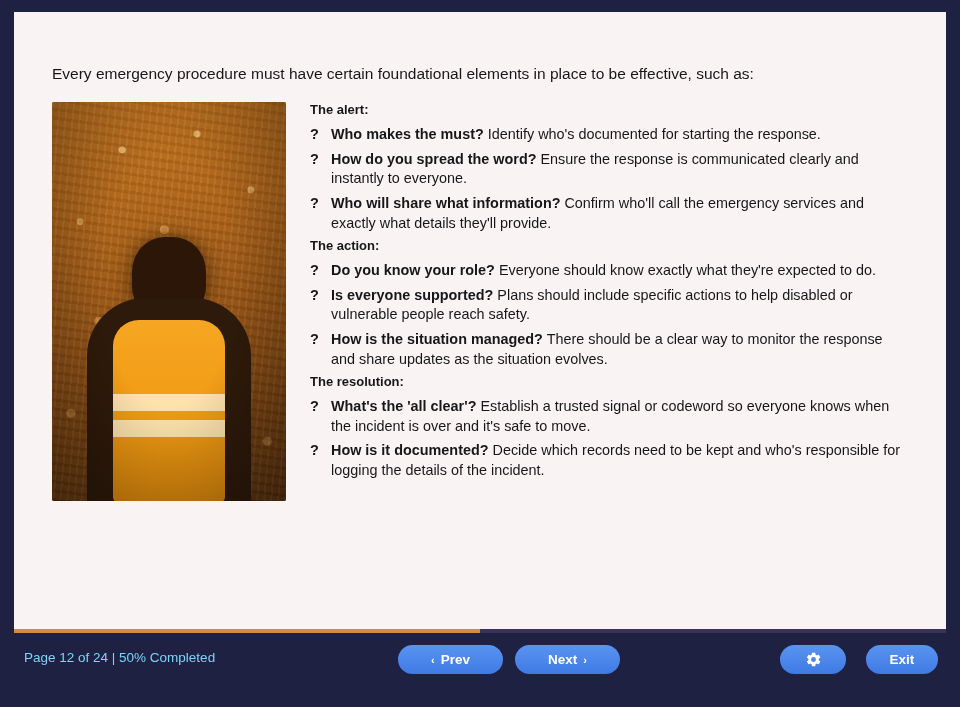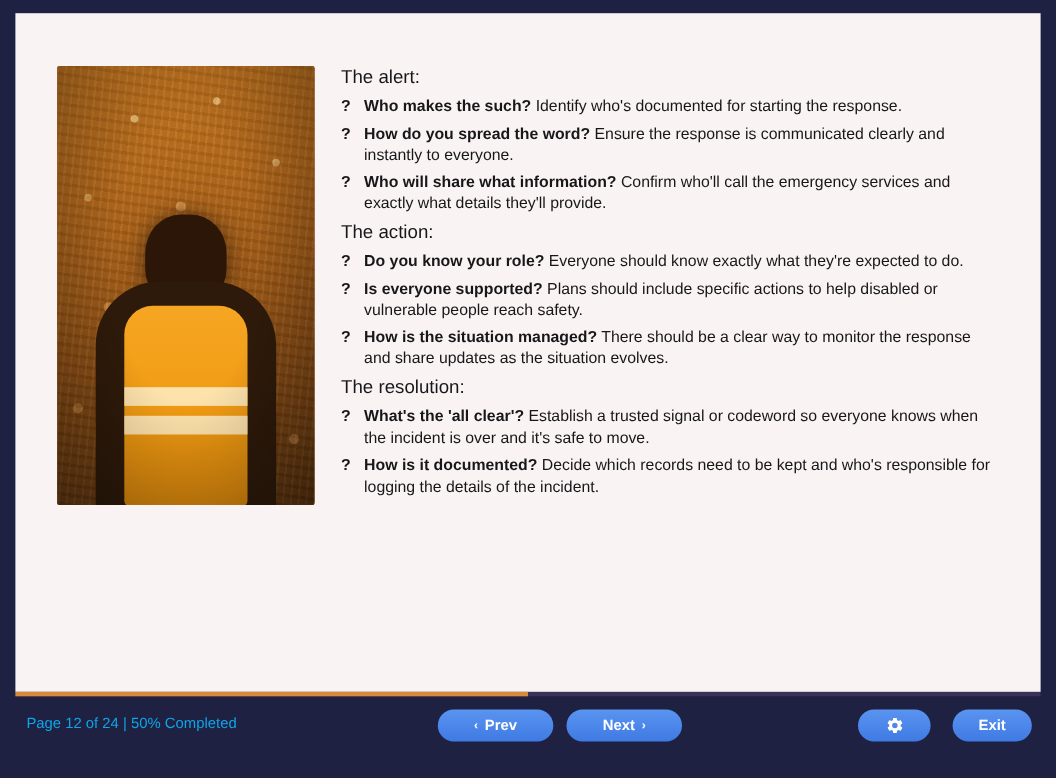--- a/index.html
+++ b/index.html
@@ -128,22 +128,22 @@
   .crowd-photo .vignette {
     position: absolute;
     inset: 0;
     background: radial-gradient(ellipse at 50% 45%, rgba(0,0,0,0) 40%, rgba(0,0,0,0.35) 100%);
   }
   .text-col {
     flex: 1 1 auto;
     padding-left: 24px;
   }
   .section-title {
-    font-size: 17px;
-    font-weight: normal;
+    font-size: 13px;
+    font-weight: bold;
     color: #17171a;
     margin: 0 0 8px 0;
   }
   .section + .section {
     margin-top: 4px;
   }
   .q-item {
     display: flex;
     align-items: flex-start;
     margin-bottom: 5px;
@@ -182,21 +182,21 @@
     left: 0;
     top: 633px;
     width: 960px;
     height: 74px;
   }
   .page-status {
     position: absolute;
     left: 24px;
     top: 17px;
     font-size: 13.5px;
-    color: #0ea5e9;
+    color: #7dd3fc;
   }
   .nav-buttons {
     position: absolute;
     left: 398px;
     top: 12px;
     display: flex;
     gap: 12px;
   }
   .btn {
     background: linear-gradient(180deg, #5a94f0 0%, #3f7ae4 100%);
@@ -239,20 +239,21 @@
     width: 17px;
     height: 17px;
   }
 </style>
 </head>
 <body>
 
 <div class="screen">
 
   <div class="slide">
+    <p class="slide-intro">Every emergency procedure must have certain foundational elements in place to be effective, such as:</p>
 
     <div class="content-row">
       <div class="image-col">
         <div class="crowd-photo">
           <div class="bg"></div>
           <div class="texture"></div>
           <div class="figure-head"></div>
           <div class="figure-shoulders"></div>
           <div class="vest"></div>
           <div class="vest-band b1"></div>
@@ -260,21 +261,21 @@
           <div class="vignette"></div>
         </div>
       </div>
 
       <div class="text-col">
 
         <div class="section">
           <div class="section-title">The alert:</div>
           <div class="q-item">
             <div class="q-mark">?</div>
-            <div class="q-text"><b>Who makes the such?</b><span> Identify who's documented for starting the response.</span></div>
+            <div class="q-text"><b>Who makes the must?</b><span> Identify who's documented for starting the response.</span></div>
           </div>
           <div class="q-item">
             <div class="q-mark">?</div>
             <div class="q-text"><b>How do you spread the word?</b><span> Ensure the response is communicated clearly and instantly to everyone.</span></div>
           </div>
           <div class="q-item">
             <div class="q-mark">?</div>
             <div class="q-text"><b>Who will share what information?</b><span> Confirm who'll call the emergency services and exactly what details they'll provide.</span></div>
           </div>
         </div>

